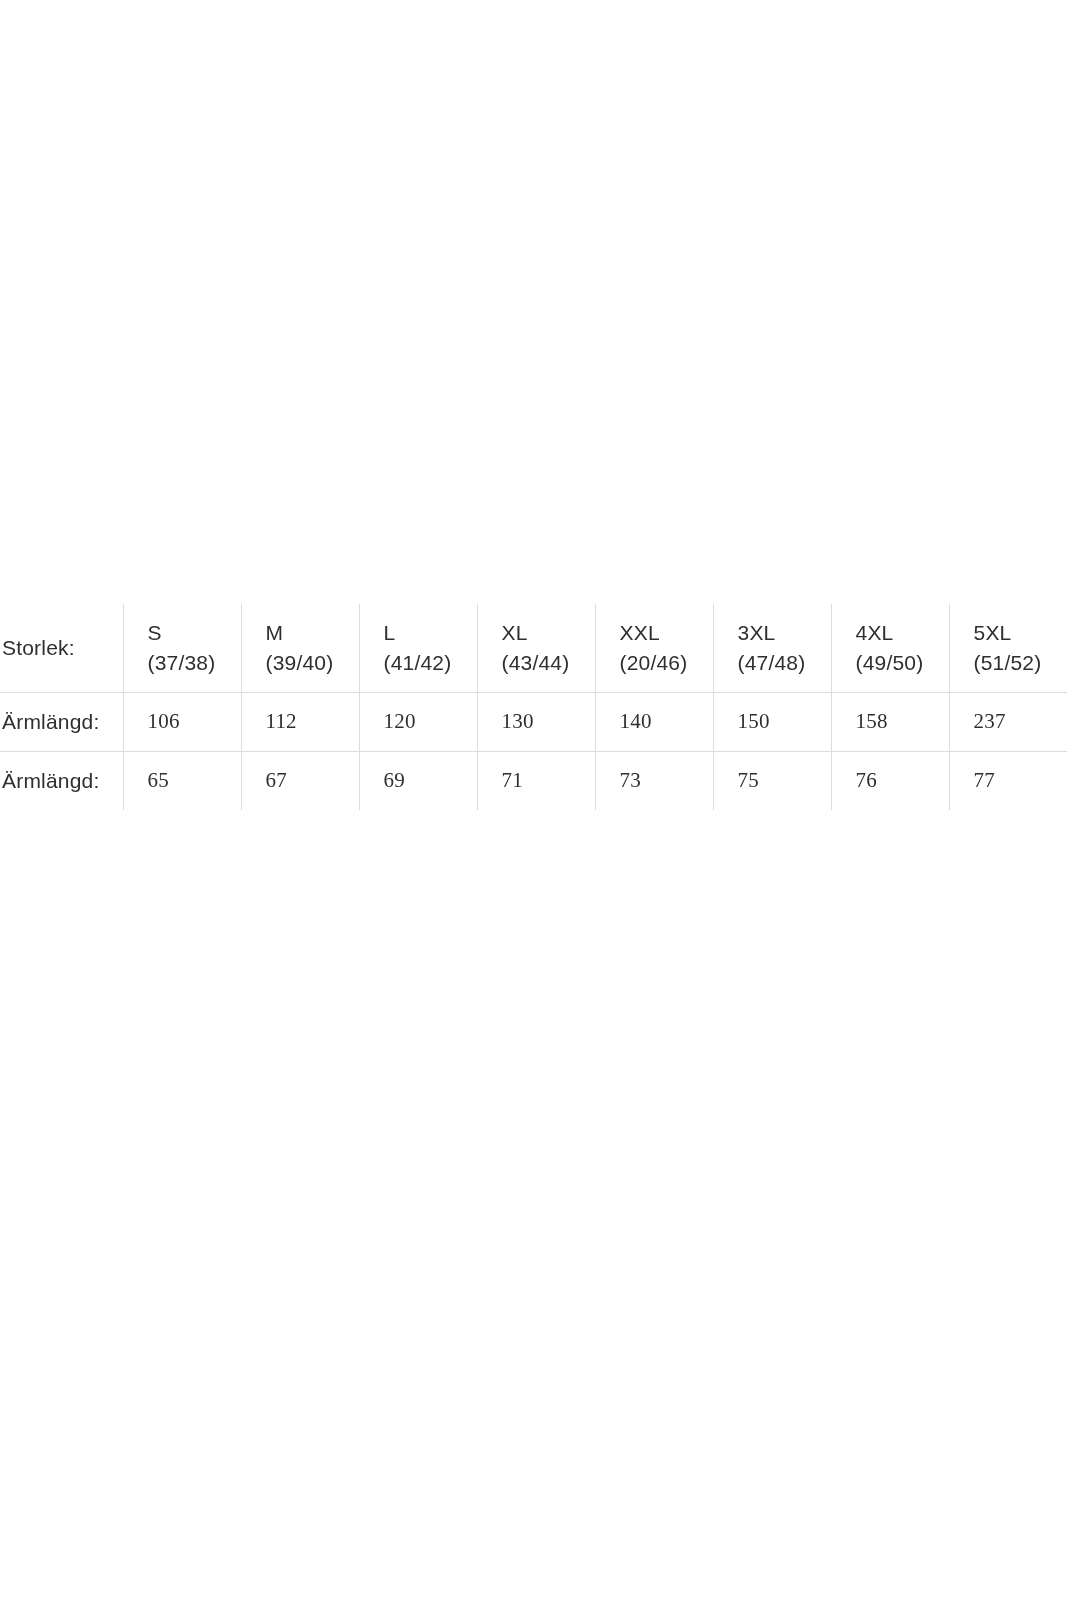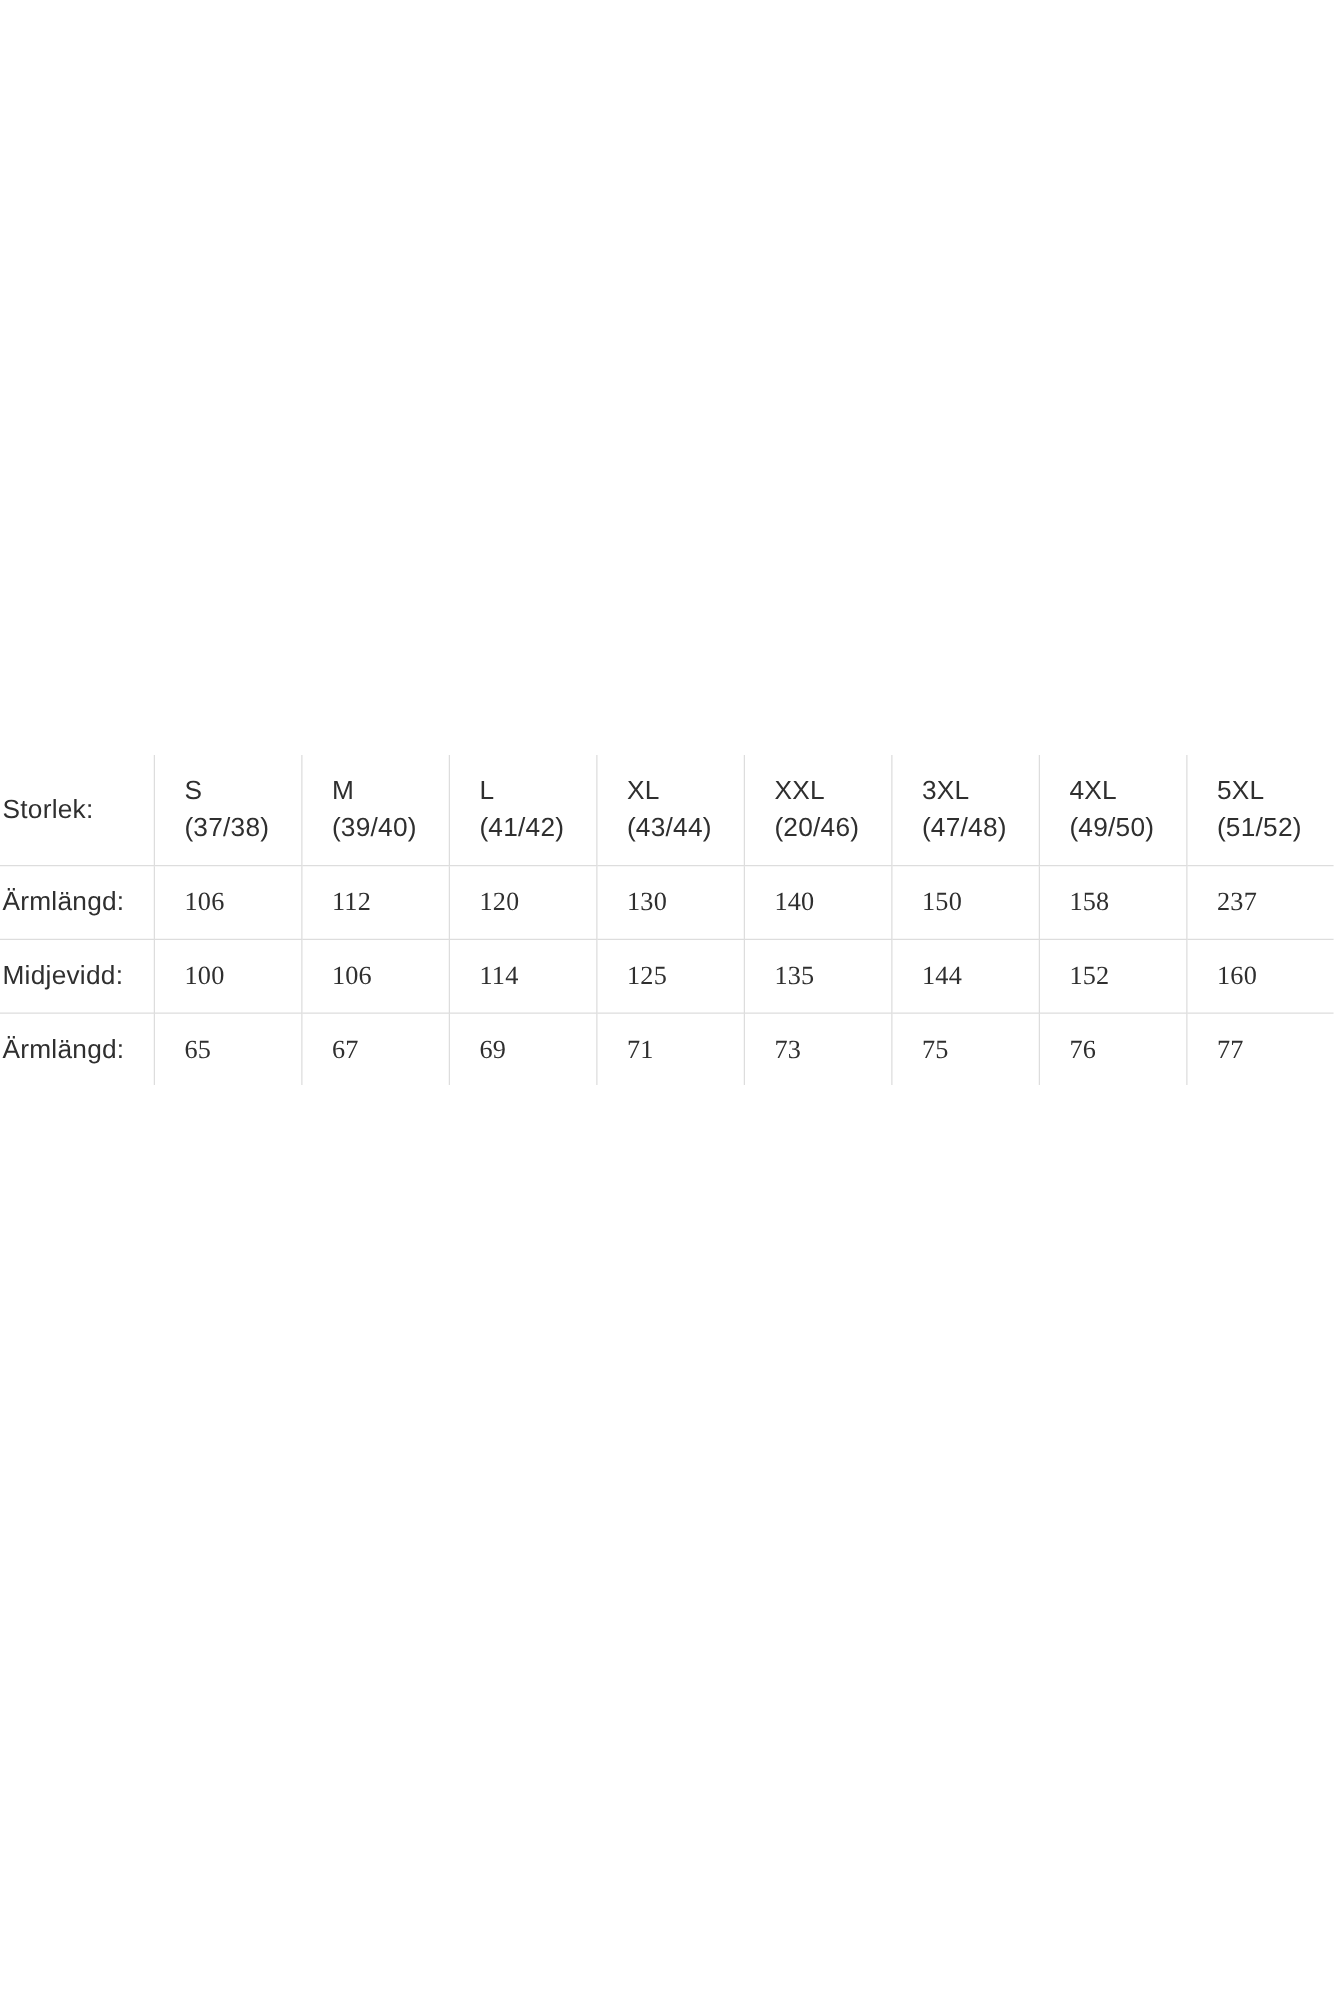--- a/index.html
+++ b/index.html
@@ -156,31 +156,20 @@
           <td class="data-cell">106</td>
           <td class="data-cell">112</td>
           <td class="data-cell">120</td>
           <td class="data-cell">130</td>
           <td class="data-cell">140</td>
           <td class="data-cell">150</td>
           <td class="data-cell">158</td>
           <td class="data-cell">237</td>
         </tr>
 
-        <tr>
-          <td class="row-label">Midjevidd:</td>
-          <td class="data-cell">100</td>
-          <td class="data-cell">106</td>
-          <td class="data-cell">114</td>
-          <td class="data-cell">125</td>
-          <td class="data-cell">135</td>
-          <td class="data-cell">144</td>
-          <td class="data-cell">152</td>
-          <td class="data-cell">160</td>
-        </tr>
 
         <tr>
           <td class="row-label">Ärmlängd:</td>
           <td class="data-cell">65</td>
           <td class="data-cell">67</td>
           <td class="data-cell">69</td>
           <td class="data-cell">71</td>
           <td class="data-cell">73</td>
           <td class="data-cell">75</td>
           <td class="data-cell">76</td>

